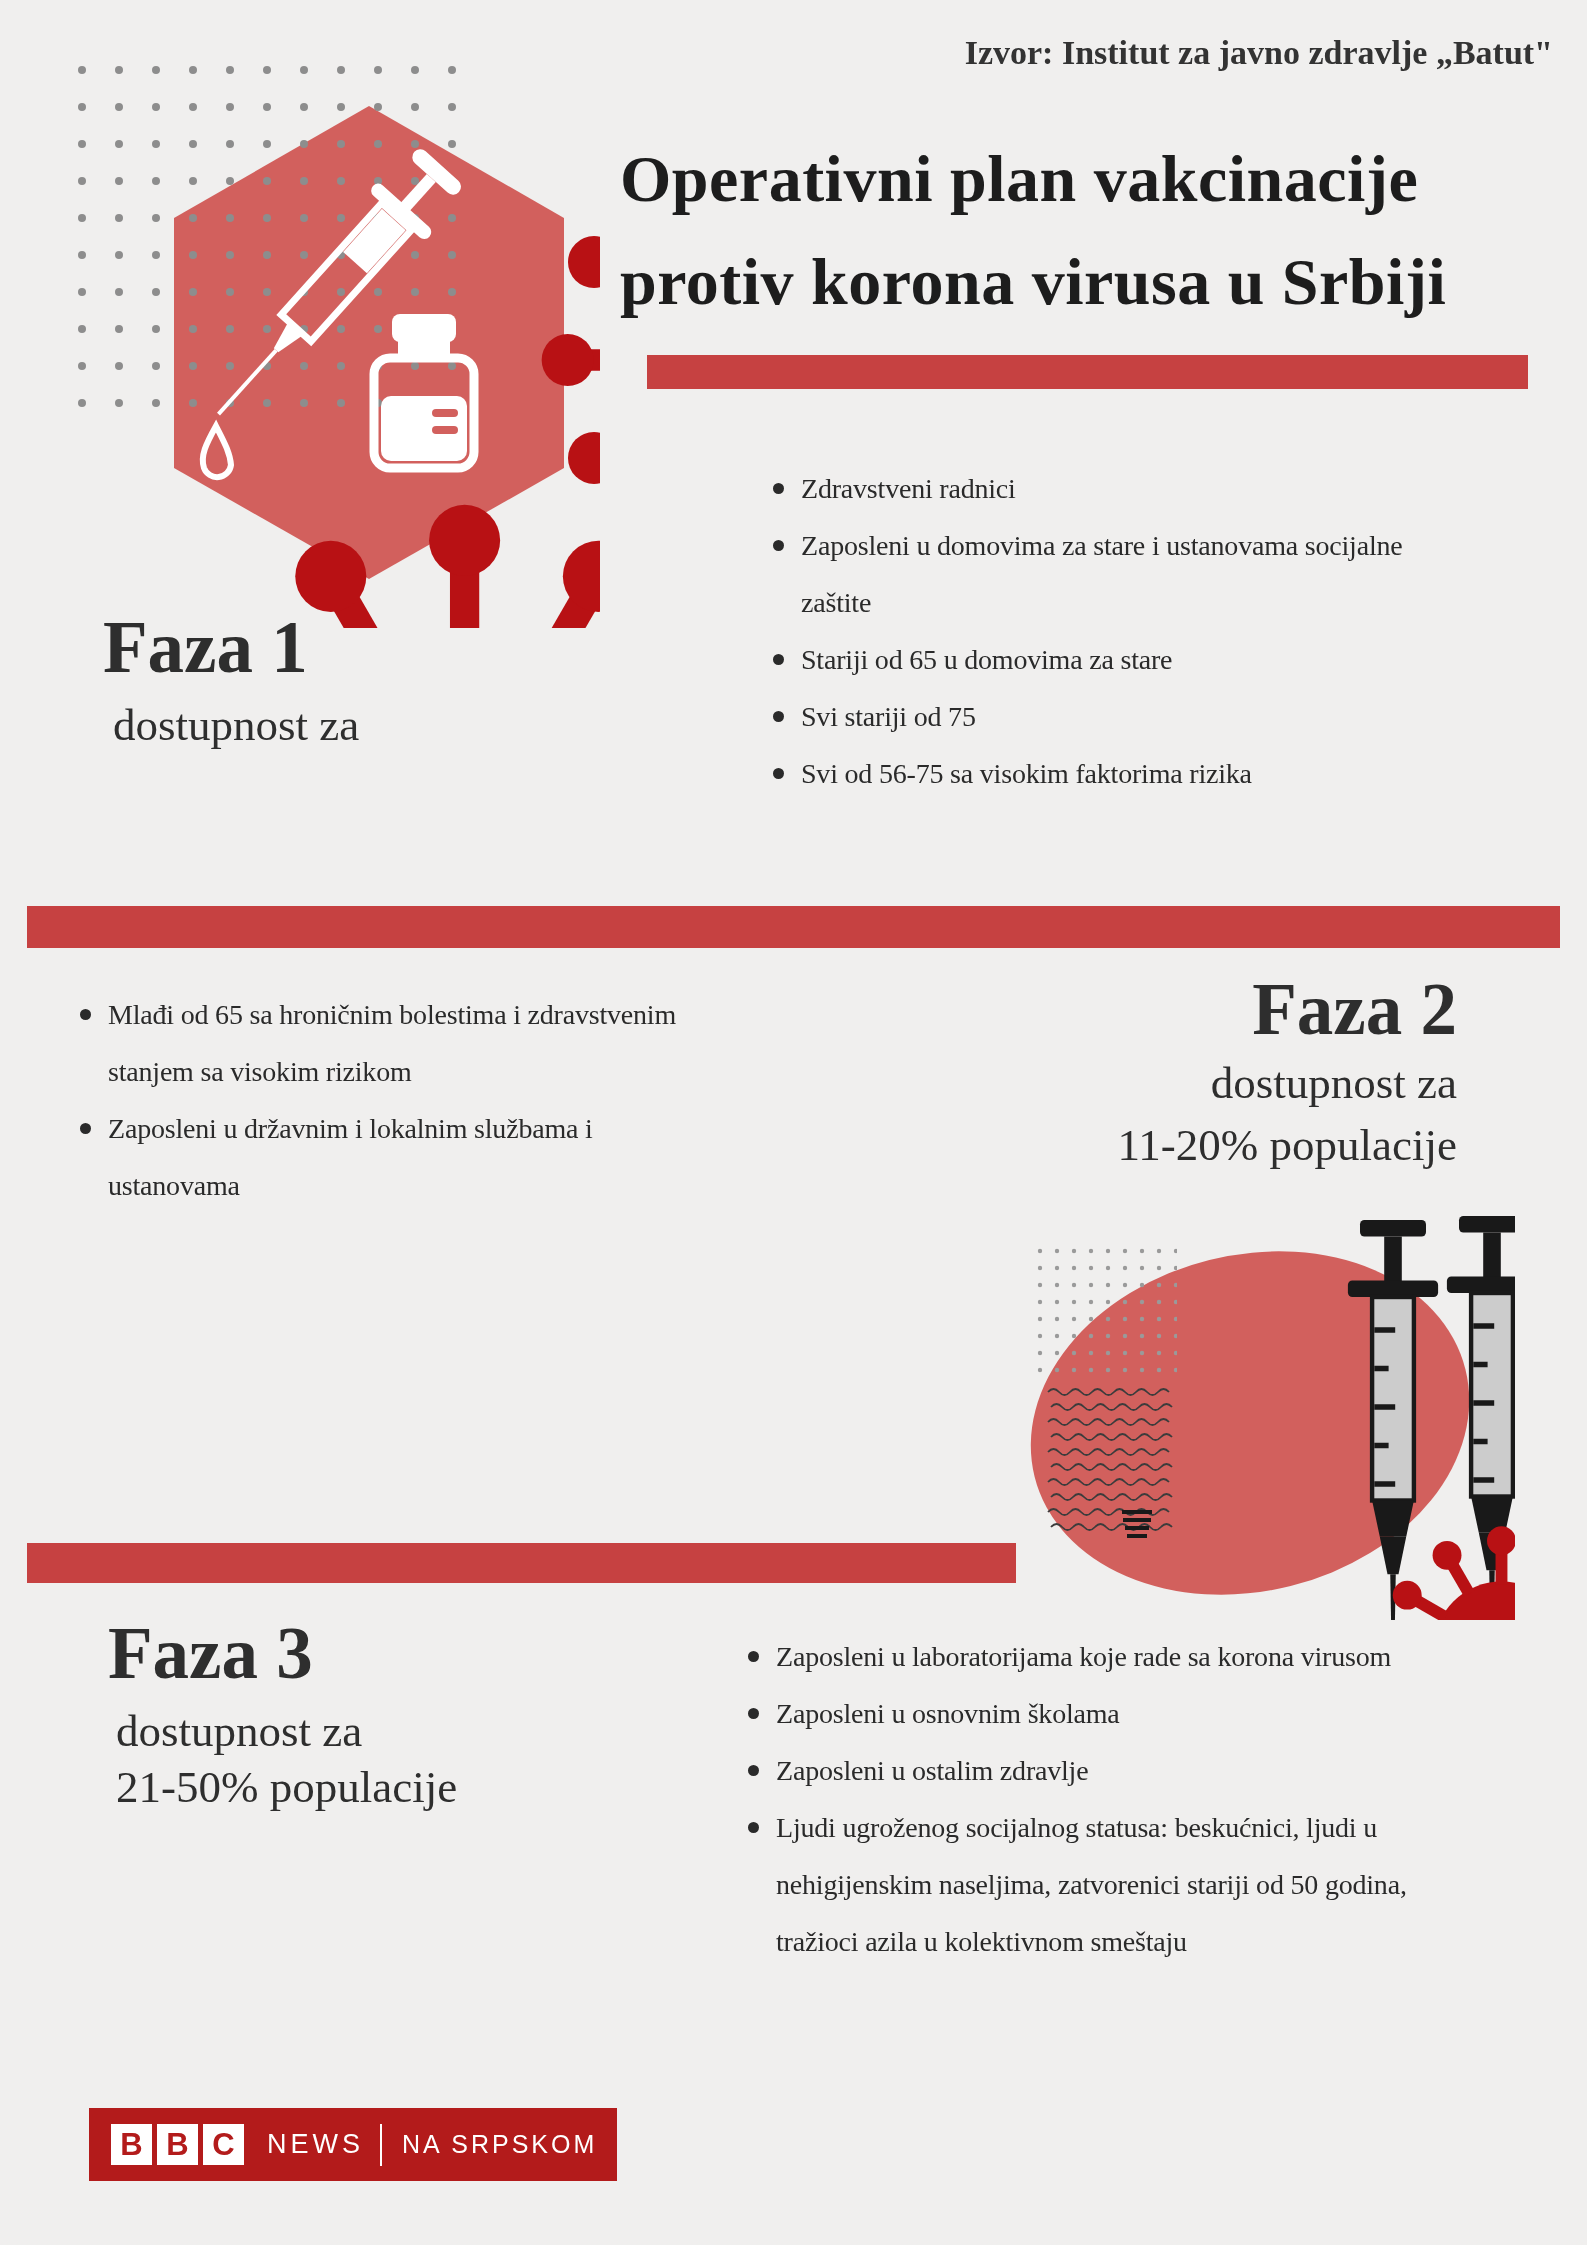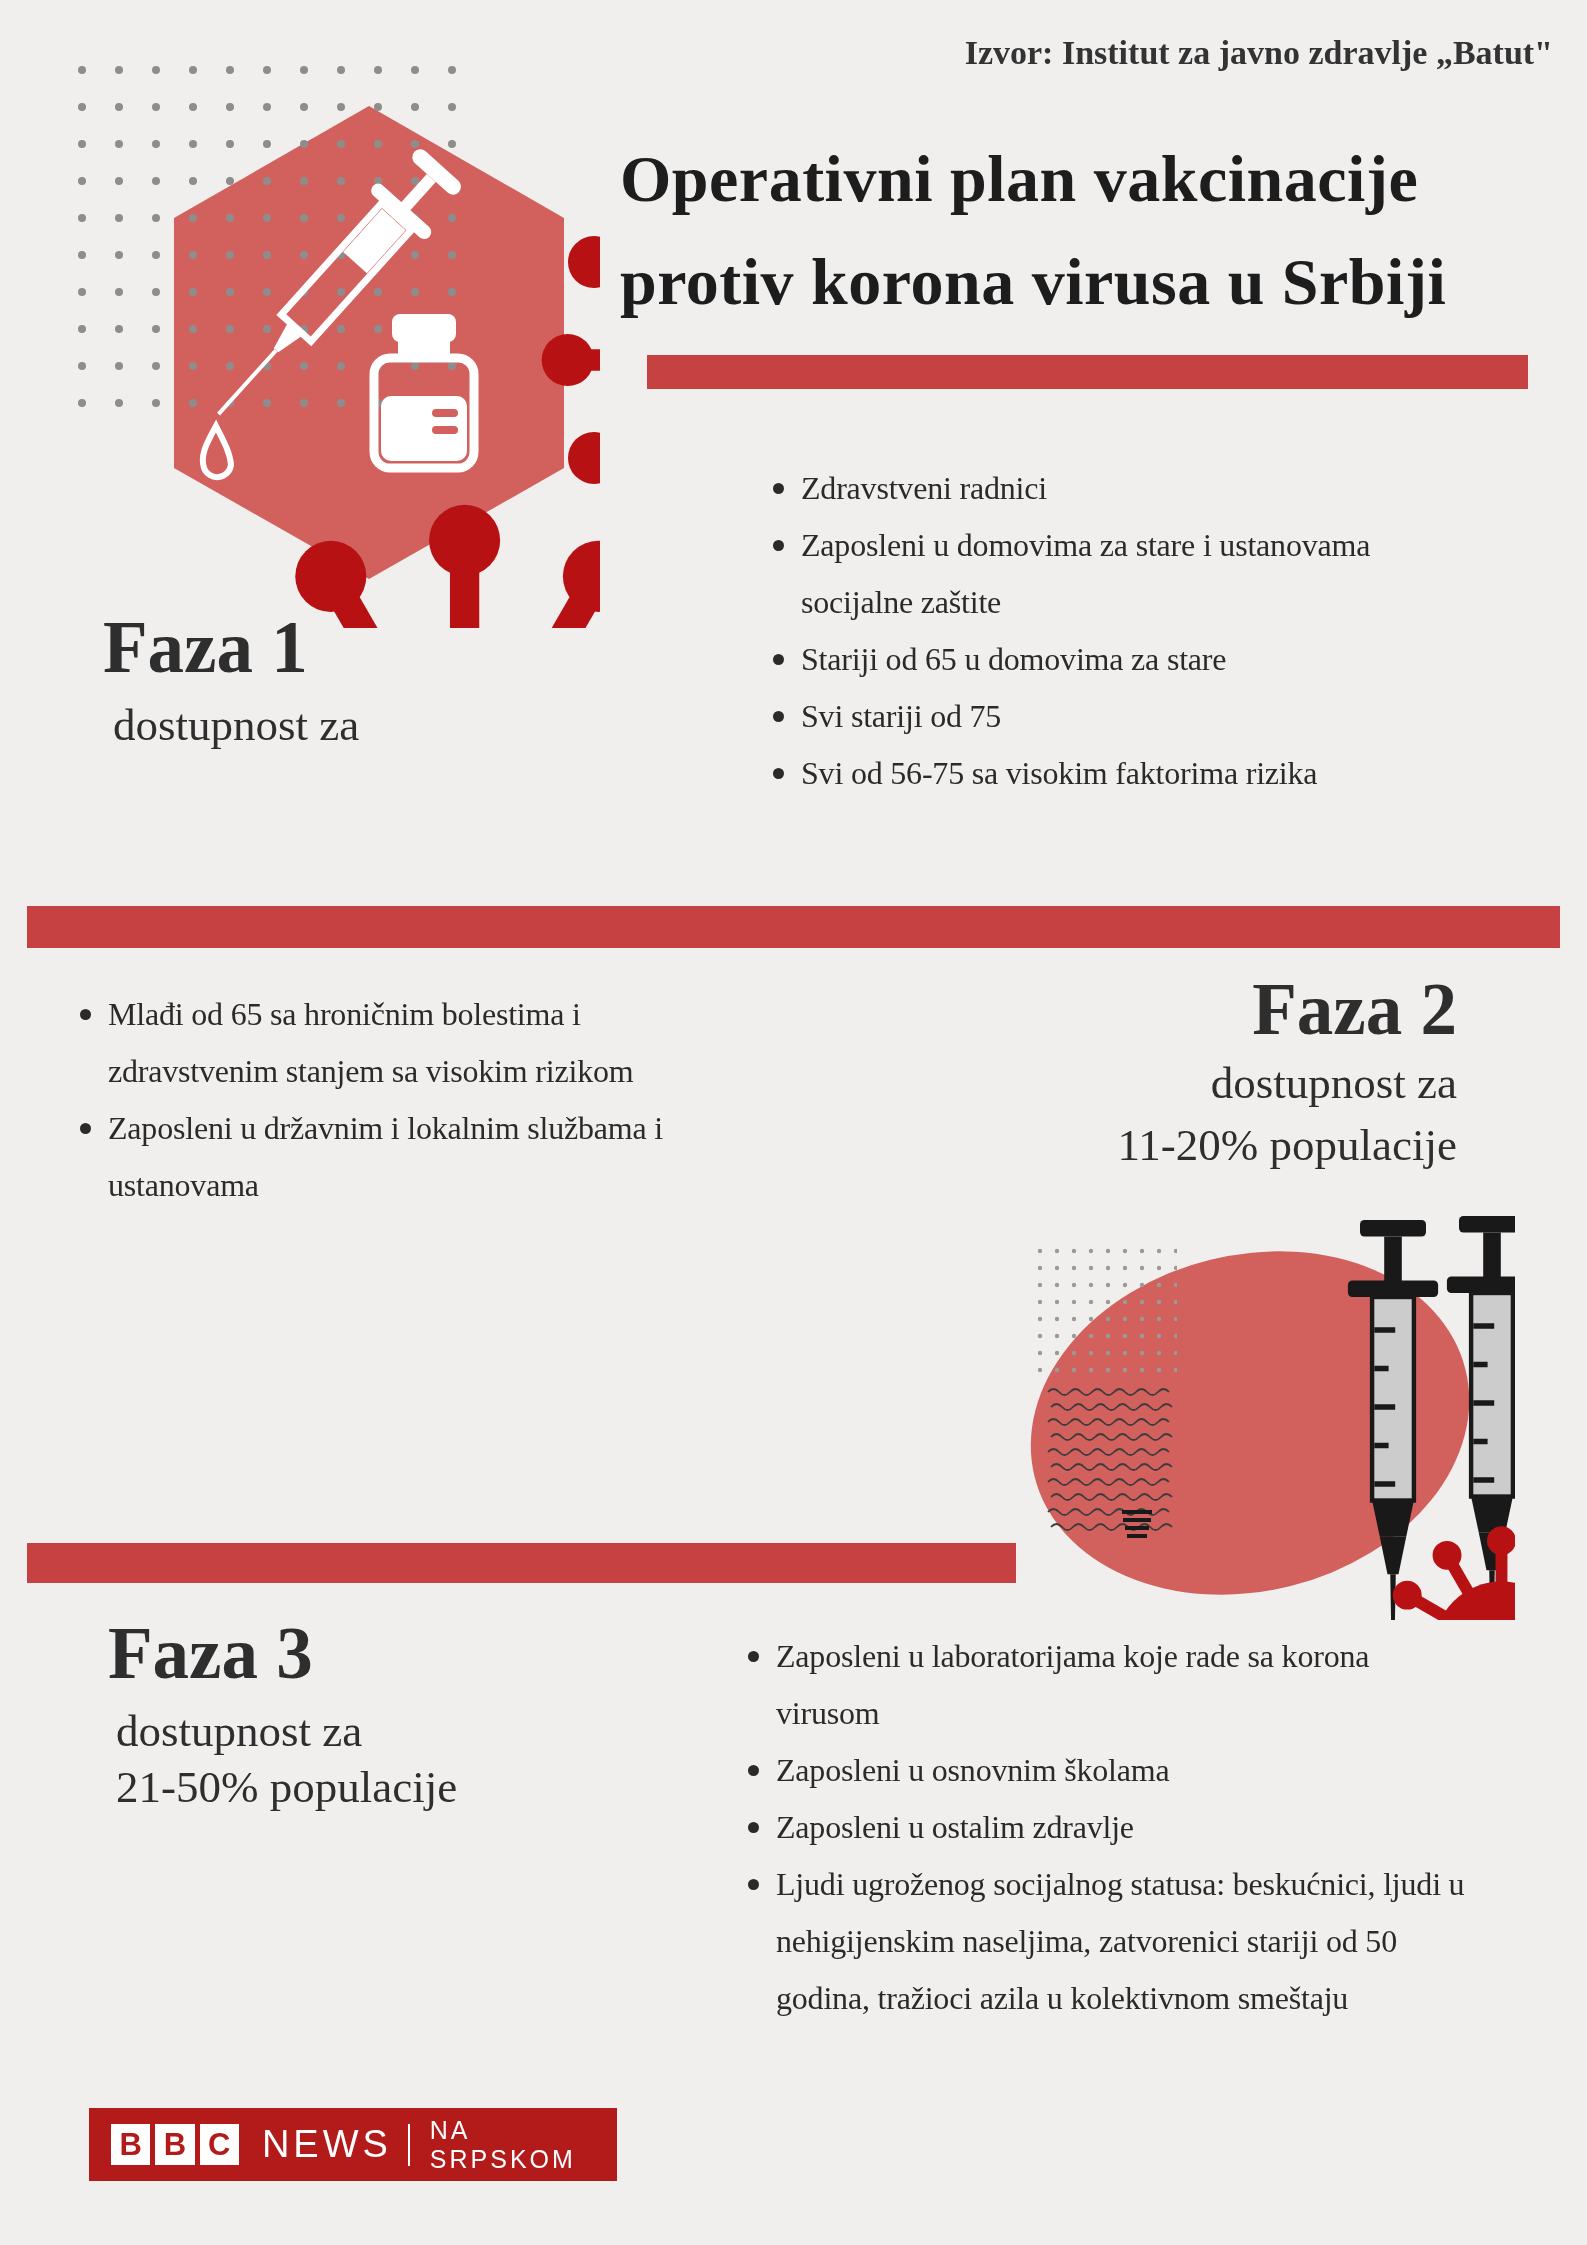--- a/index.html
+++ b/index.html
@@ -11,21 +11,21 @@
   .source{top:34px;right:34px;font-size:34px;font-weight:bold;color:#333;}
   .title{left:620px;top:128px;width:920px;font-size:66px;font-weight:bold;
          line-height:1.56;color:#1d1d1d;letter-spacing:0.5px;}
   .title-bar{left:647px;top:355px;width:881px;height:34px;background:#c64141;}
 
   
   .phase-head{font-size:73px;font-weight:bold;line-height:1.05;color:#2e2e2e;}
   .phase-sub{font-size:45px;line-height:56px;color:#2e2e2e;}
 
   
-  ul.blist{list-style:none;margin:0;padding:0 0 0 36px;font-size:32px;line-height:57px;
+  ul.blist{list-style:none;margin:0;padding:0 0 0 36px;font-size:28px;line-height:57px;
            letter-spacing:-0.2px;}
   ul.blist li{position:relative;}
   ul.blist li::before{content:"";position:absolute;left:-28px;top:23px;width:11px;height:11px;
                       border-radius:50%;background:#2a2a2a;}
   .list-f1{left:765px;top:460px;width:660px;}
   .list-f2{left:72px;top:986px;width:616px;}
   .list-f3{left:740px;top:1628px;width:700px;}
 
   .divider{background:#c64141;}
   .div1{left:27px;top:906px;width:1533px;height:42px;}
@@ -37,21 +37,21 @@
   .f2-block .phase-sub{margin-top:6px;}
   .f3-head{left:108px;top:1616px;}
   .f3-sub{left:116px;top:1703px;}
 
   
   .bbc{left:89px;top:2108px;width:528px;height:73px;background:#b31b1b;display:flex;
        align-items:center;padding-left:22px;box-sizing:border-box;
        font-family:"Liberation Sans",sans-serif;}
   .bbc .sq{width:41px;height:41px;background:#ffffff;margin-right:5px;display:flex;
            align-items:center;justify-content:center;font-weight:bold;font-size:31px;color:#b31b1b;}
-  .bbc .news{color:#fff;font-size:38px;letter-spacing:4px;margin-left:18px;}
+  .bbc .news{color:#fff;font-size:27px;letter-spacing:4px;margin-left:18px;}
   .bbc .sep{width:2px;height:42px;background:#fff;margin:0 20px 0 16px;}
   .bbc .brand{color:#fff;font-size:25px;letter-spacing:3px;}
 </style>
 </head>
 <body>
 
 <div class="page">
 
   <svg class="abs" style="left:40px;top:28px" width="560" height="600" viewBox="0 0 560 600">
     <defs>

